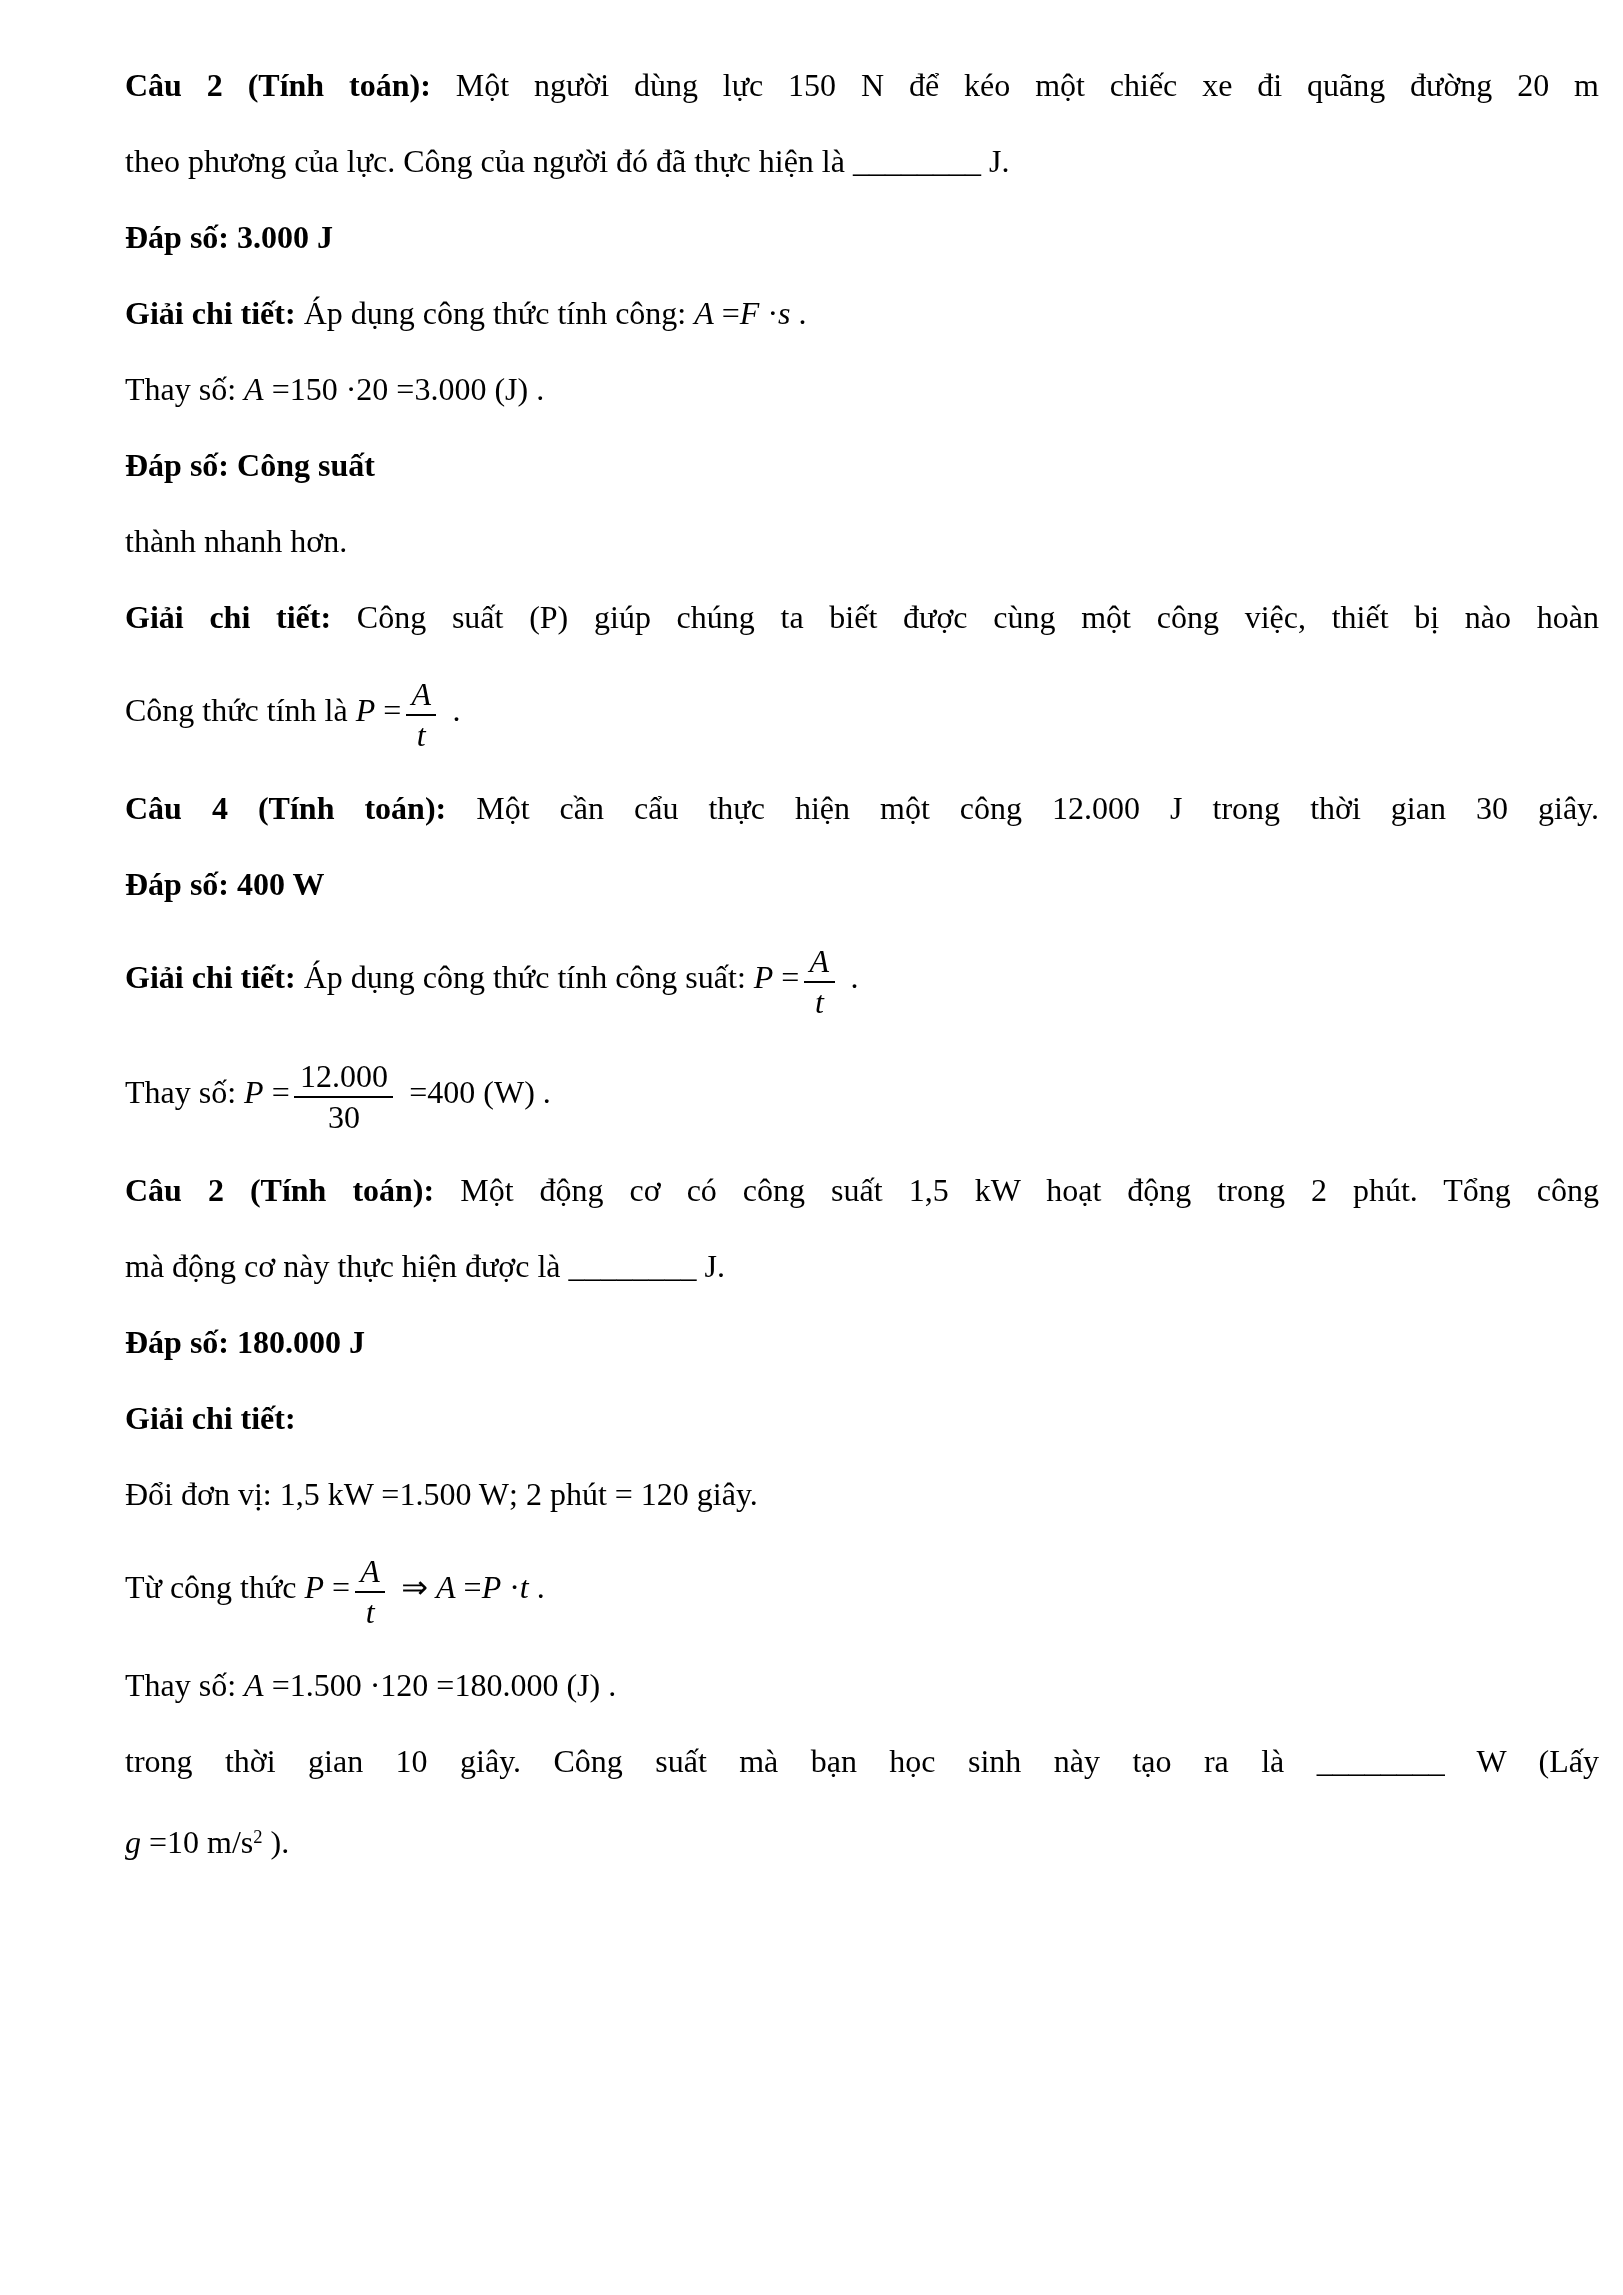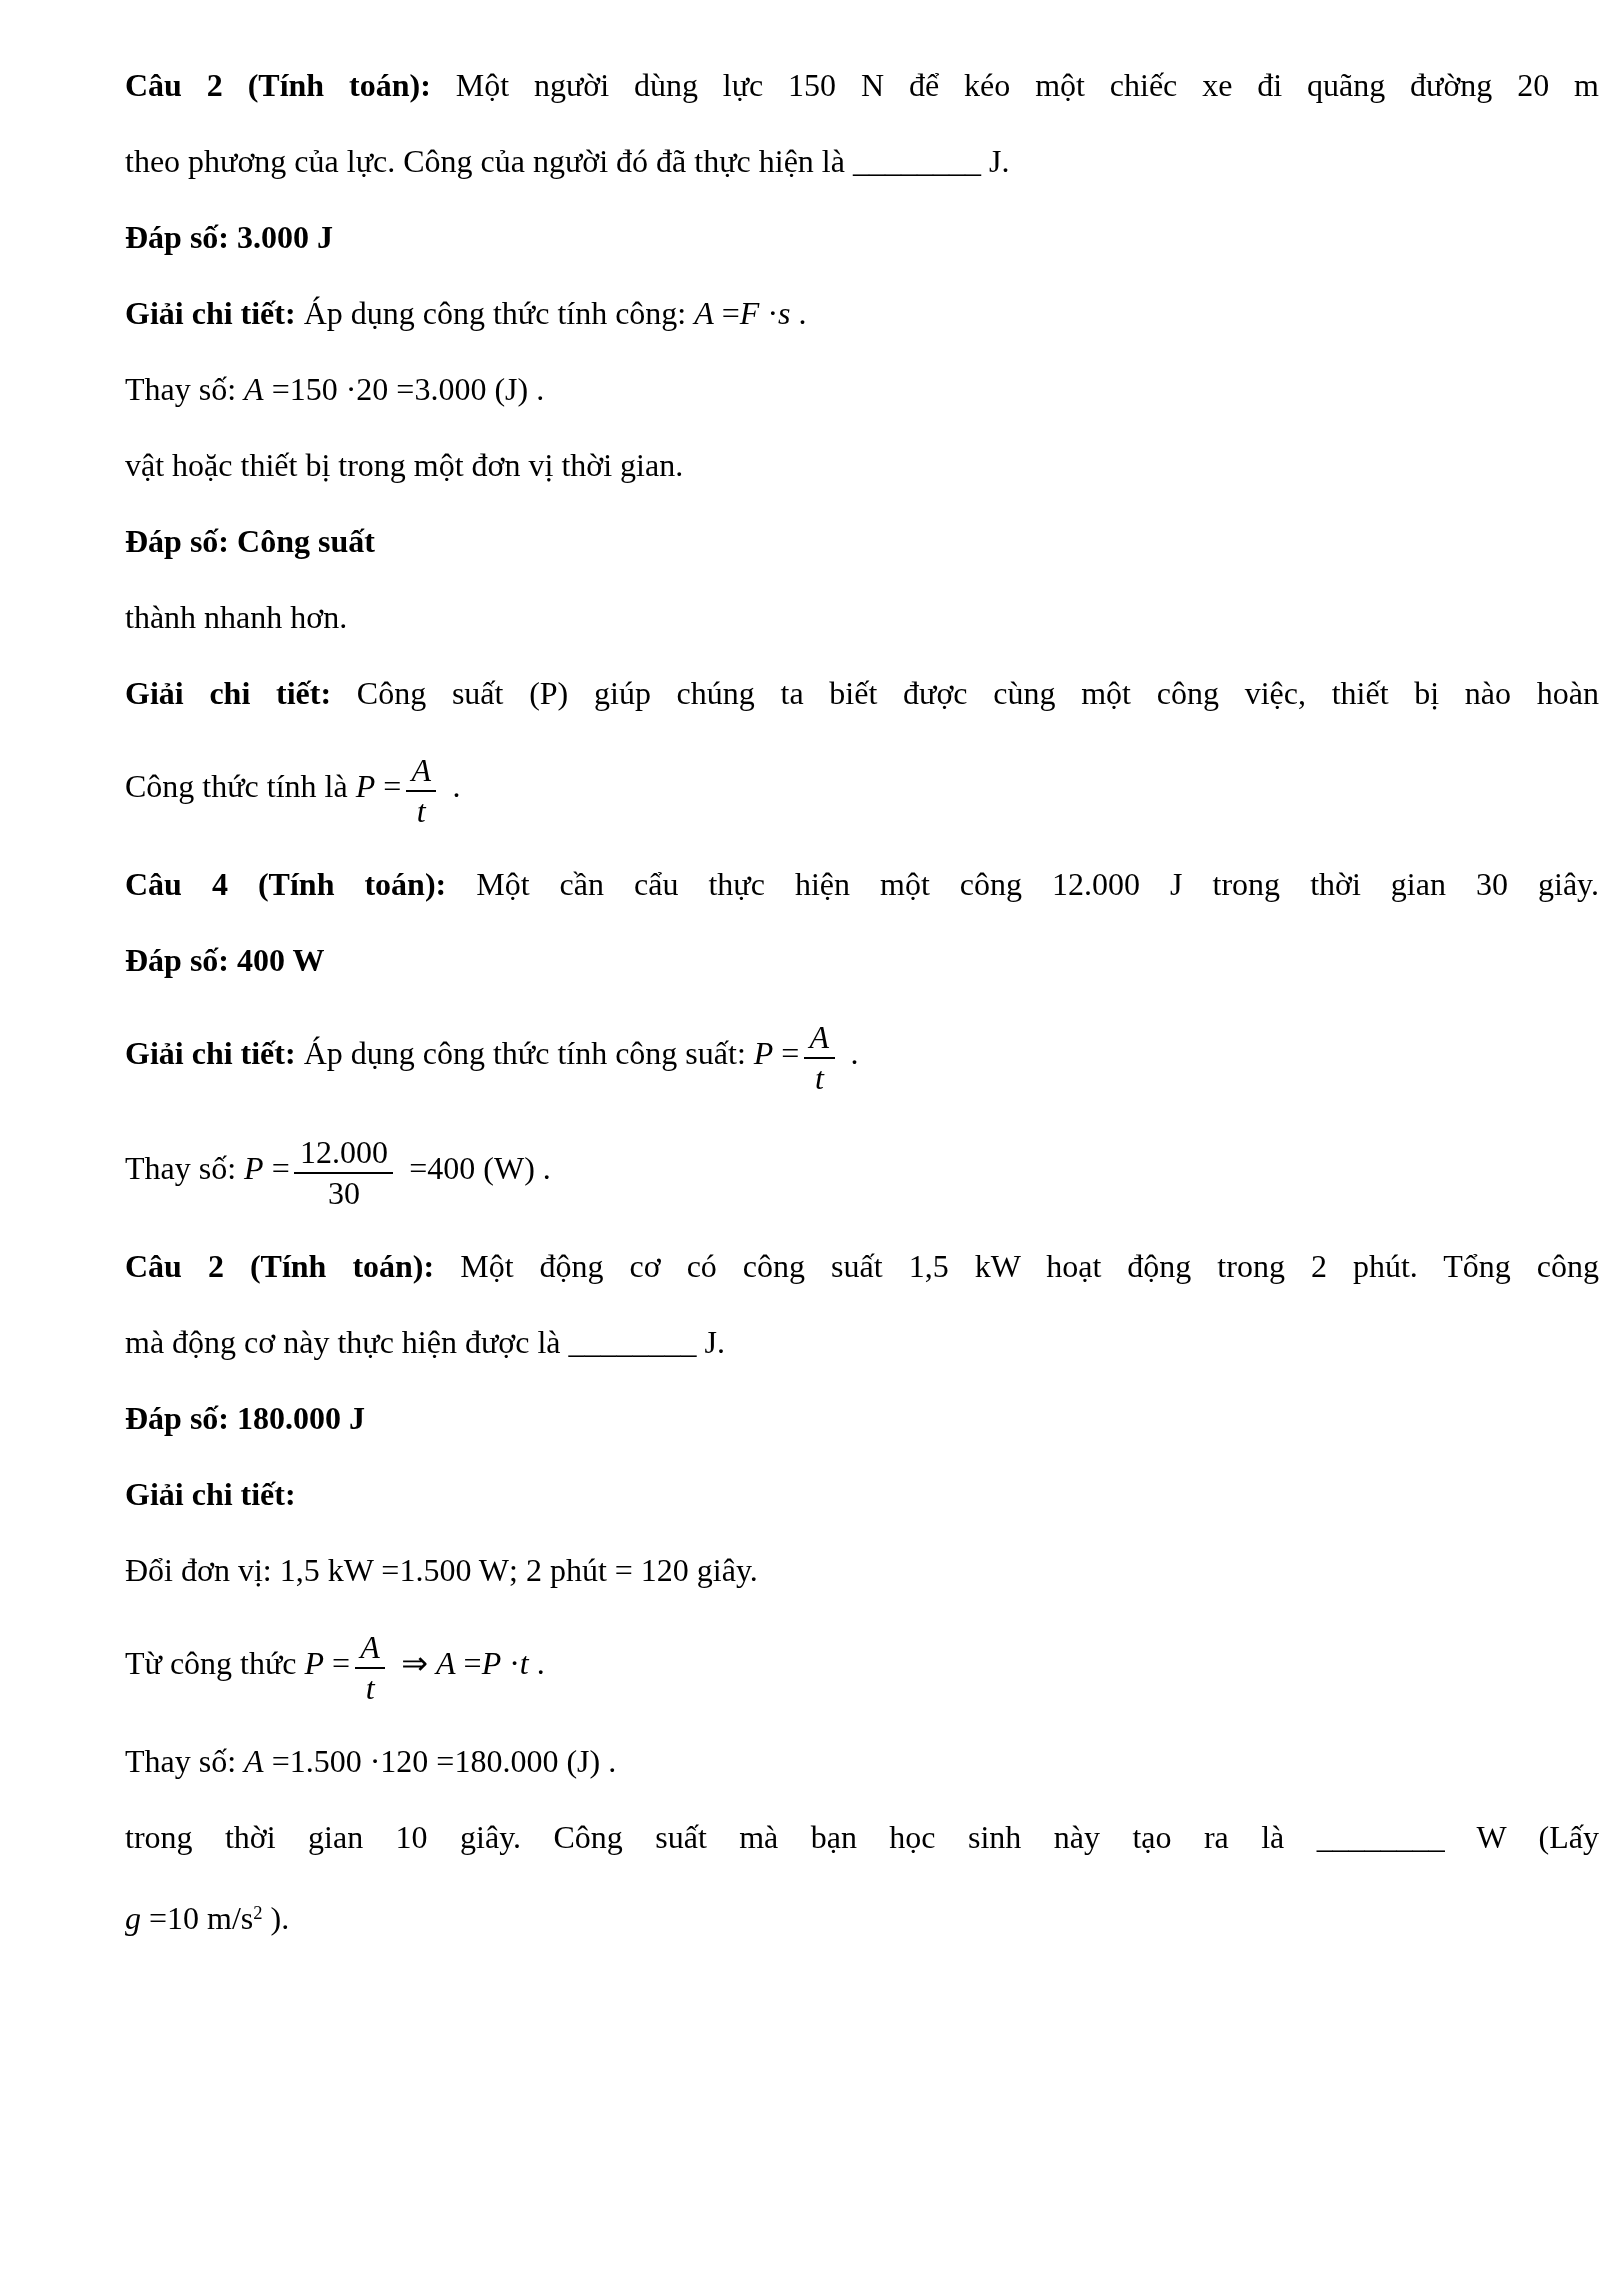--- a/index.html
+++ b/index.html
@@ -53,21 +53,20 @@
 
 <div class="page">
   <div class="content">
 
     <div class="line jl"><b>Câu 2 (Tính toán):</b><span> Một người dùng lực 150 N để kéo một chiếc xe đi quãng đường 20 m</span></div>
     <div class="line">theo phương của lực. Công của người đó đã thực hiện là ________ J.</div>
     <div class="line"><b>Đáp số: 3.000 J</b></div>
     <div class="line"><b>Giải chi tiết:</b><span> Áp dụng công thức tính công: </span><span class="math"><span class="it">A</span><span> =</span><span class="it">F</span><span> ·</span><span class="it">s</span></span><span class="tail"> .</span></div>
     <div class="line"><span>Thay số: </span><span class="math"><span class="it">A</span><span> =150 ·20 =3.000 (J)</span></span><span class="tail"> .</span></div>
 
-    <div class="line">vật hoặc thiết bị trong một đơn vị thời gian.</div>
     <div class="line"><b>Đáp số: Công suất</b></div>
     <div class="line">thành nhanh hơn.</div>
     <div class="line jl"><b>Giải chi tiết:</b><span> Công suất (P) giúp chúng ta biết được cùng một công việc, thiết bị nào hoàn</span></div>
     <div class="line fr"><span>Công thức tính là </span><span class="math"><span><span class="it">P</span><span> =</span></span><span class="frac">
             <span class="num"><span class="it">A</span></span>
             <span class="den"><span class="it">t</span></span>
           </span></span><span class="tail"> .</span></div>
 
     <div class="line jl"><b>Câu 4 (Tính toán):</b><span> Một cần cẩu thực hiện một công 12.000 J trong thời gian 30 giây.</span></div>
     <div class="line"><b>Đáp số: 400 W</b></div>

